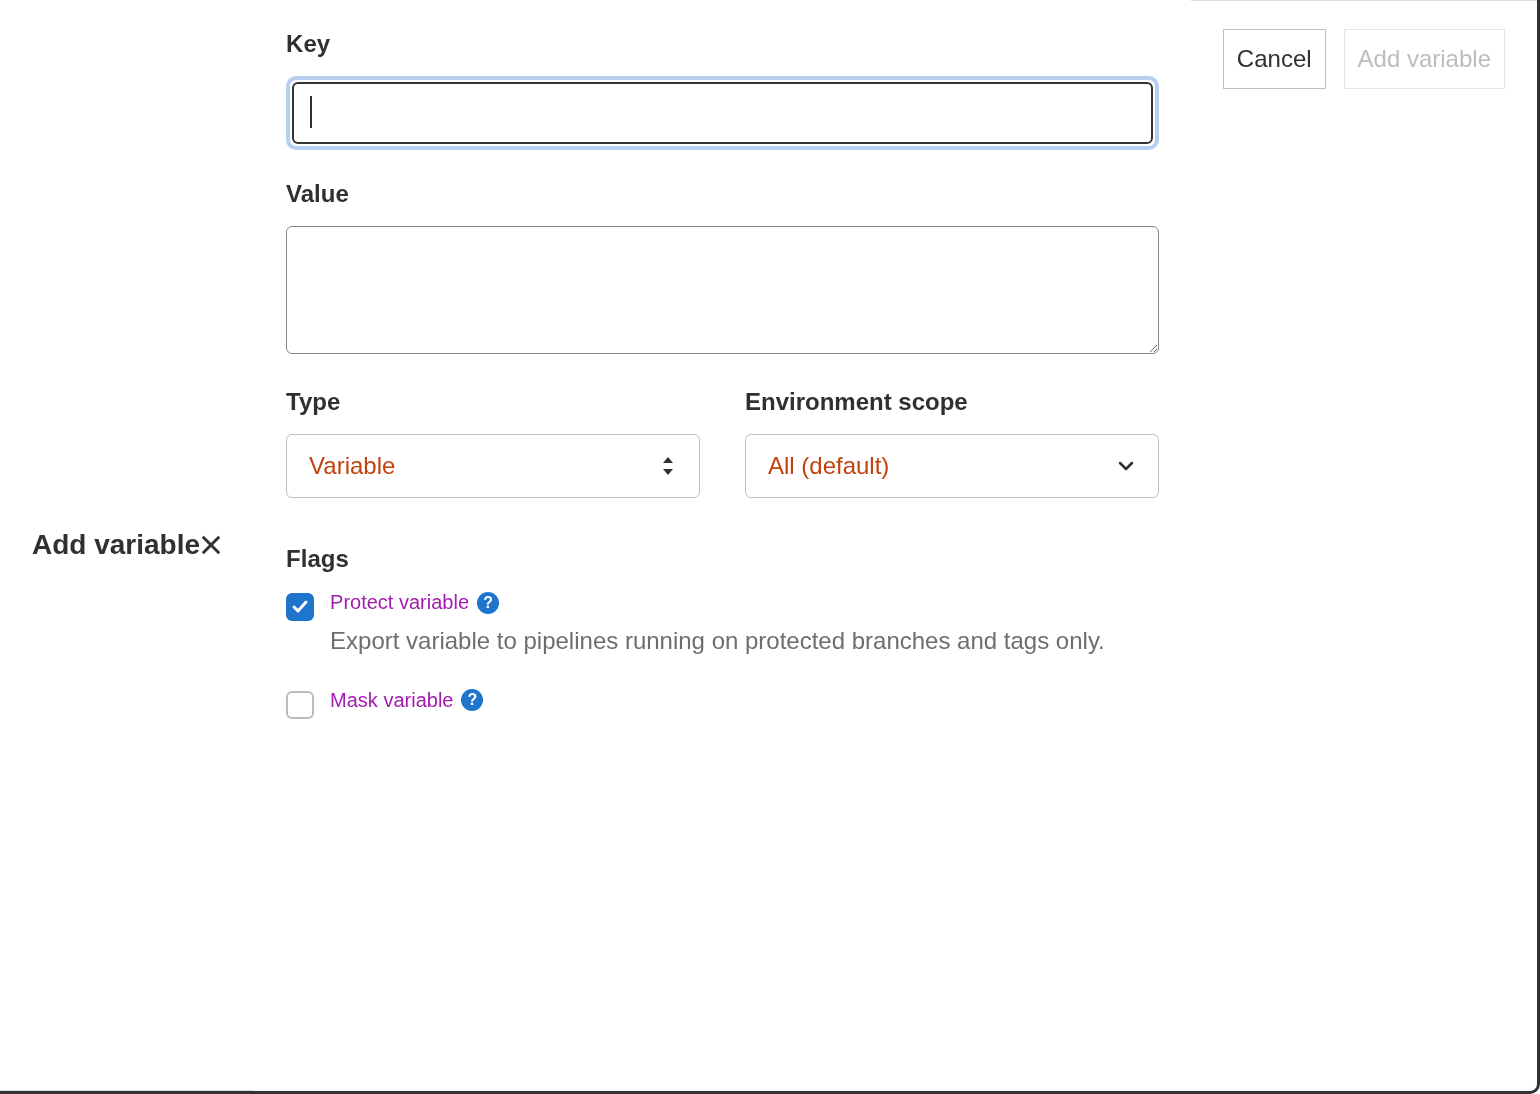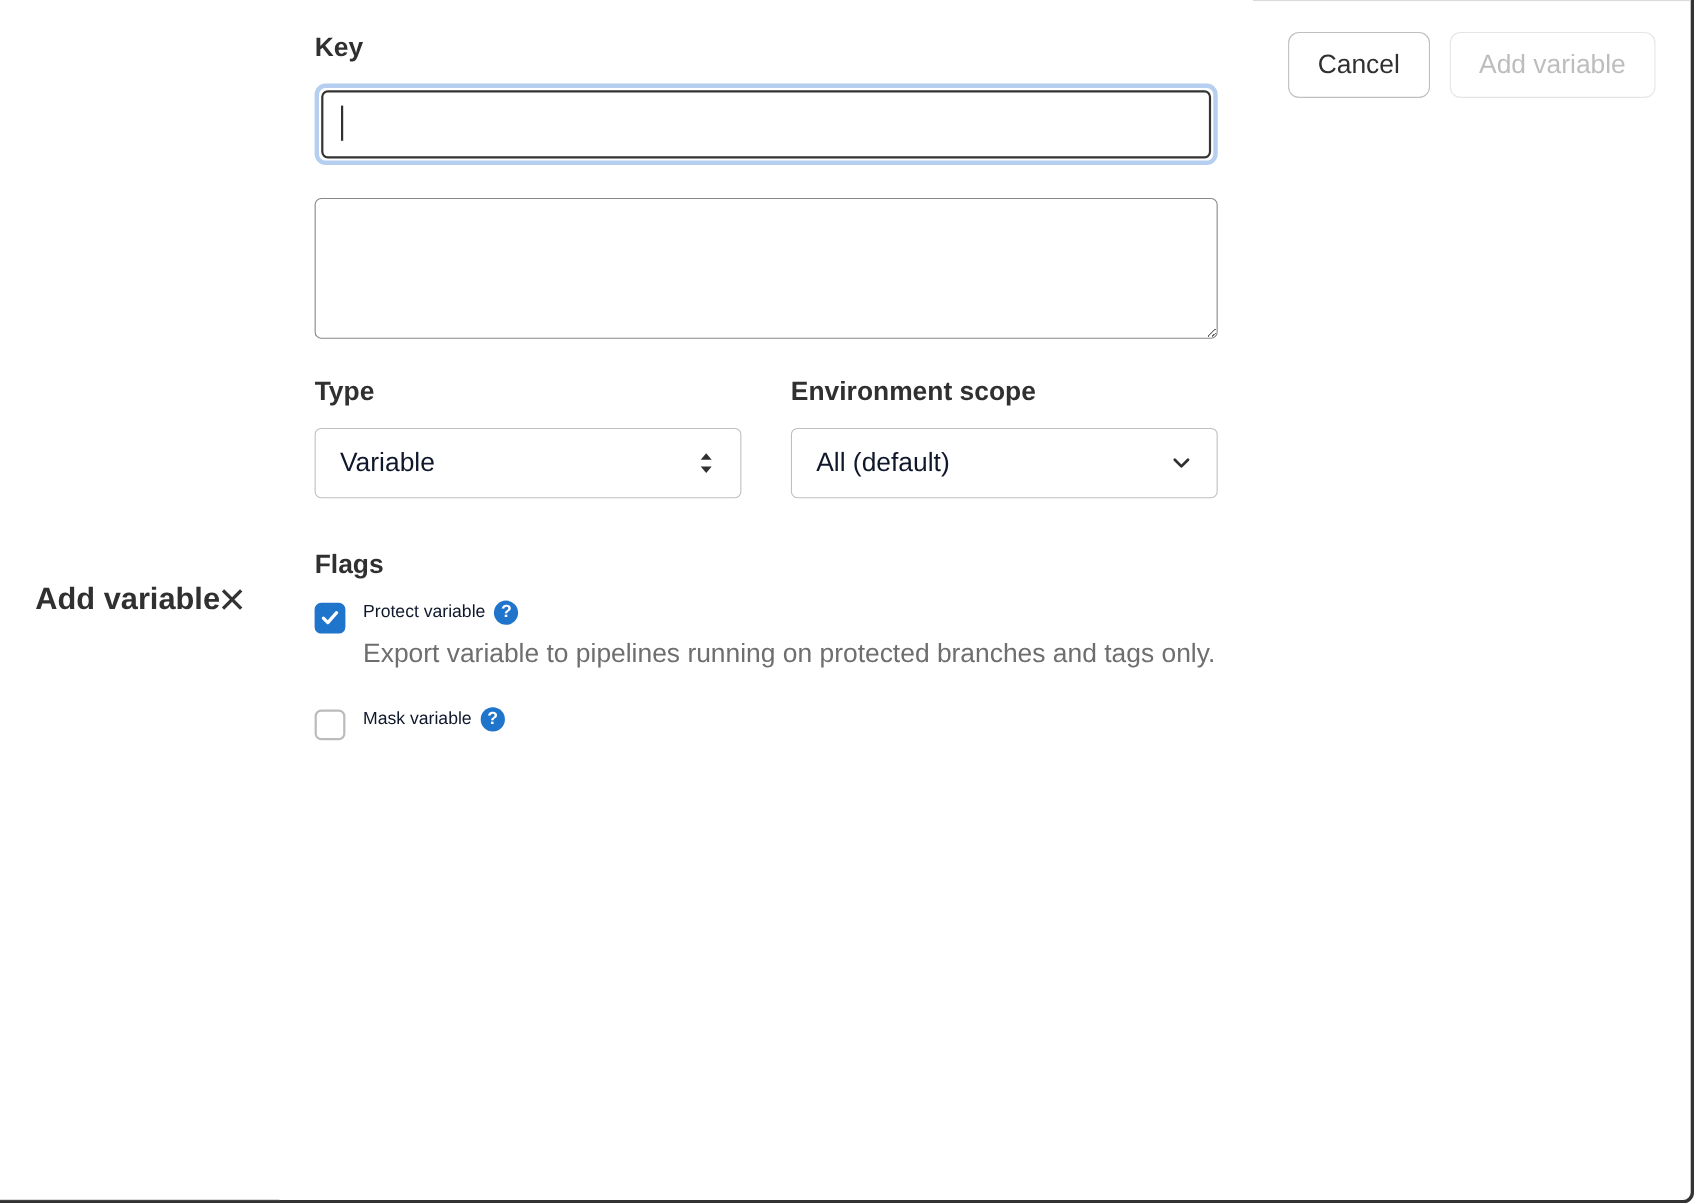--- a/index.html
+++ b/index.html
@@ -79,21 +79,21 @@
   }
   .col { flex: 1; }
   .select-btn {
     width: 100%;
     height: 64px;
     border: 1px solid #bfbfbf;
     border-radius: 6px;
     background: #fff;
     padding: 0 22px;
     font-size: 24px;
-    color: #0f172a;
+    color: #c2410c;
     display: flex;
     align-items: center;
     justify-content: space-between;
     cursor: pointer;
   }
   .updown-icon svg { display: block; }
   .chevron-down-icon svg { display: block; }
   .flags-section { margin-top: 17px; }
   .flag-item {
     display: flex;
@@ -120,22 +120,22 @@
     border: 2px solid #bbb;
   }
   .checkbox.checked svg { display: block; }
   .flag-text { flex: 1; }
   .flag-title-row {
     display: flex;
     align-items: center;
     gap: 8px;
   }
   .flag-title {
-    font-size: 16px;
-    color: #0f172a;
+    font-size: 20px;
+    color: #a21caf;
   }
   .help-icon {
     width: 22px;
     height: 22px;
     border-radius: 50%;
     background: #1f75cb;
     color: #fff;
     display: inline-flex;
     align-items: center;
     justify-content: center;
@@ -152,22 +152,22 @@
   .link { color: #1f75cb; cursor: pointer; }
   .modal-footer {
     border-top: 1px solid #dbdbdb;
     padding: 28px 32px;
     display: flex;
     justify-content: flex-end;
     gap: 18px;
   }
   .btn {
     height: 60px;
-    padding: 0 26px;
-    border-radius: 10px;
+    padding: 0 13px;
+    border-radius: 0;
     font-size: 24px;
     cursor: pointer;
     display: flex;
     align-items: center;
     justify-content: center;
   }
   .btn-secondary {
     background: #fff;
     border: 1px solid #bfbfbf;
     color: #303030;
@@ -204,20 +204,21 @@
 
     <div class="form-group">
       <label class="form-label">Key</label>
       <div class="key-focus-wrap" style="position:relative;">
         <input class="text-input" type="text" style="border: 2px solid rgb(51, 51, 51);" value="">
         <div class="cursor" style="left:20px; top:16px;"></div>
       </div>
     </div>
 
     <div class="form-group">
+      <label class="form-label">Value</label>
       <textarea class="textarea-input" style=""></textarea>
     </div>
 
     <div class="row">
       <div class="col form-group">
         <label class="form-label">Type</label>
         <div class="select-btn">
           <span>Variable</span>
           <span class="updown-icon">
             <svg width="18" height="24" viewBox="0 0 18 24" fill="#303030">

